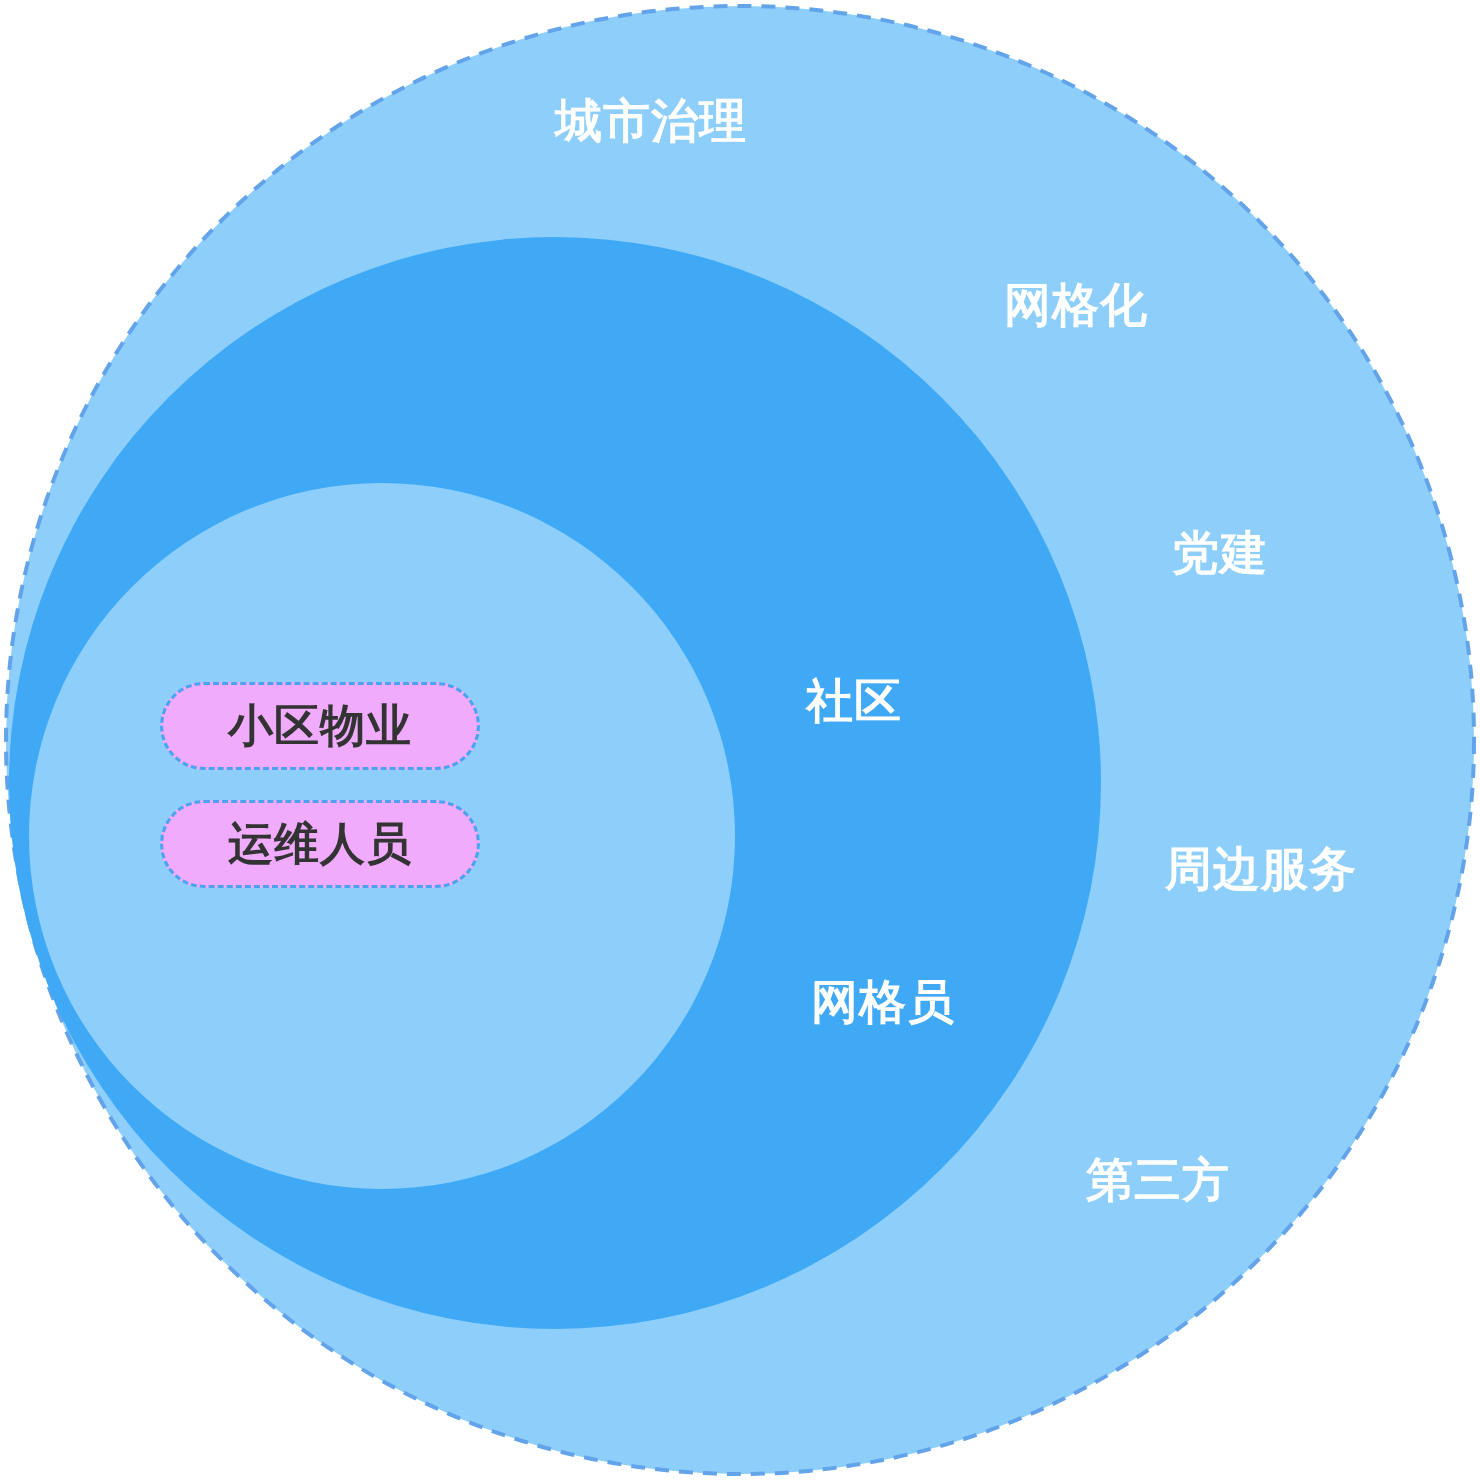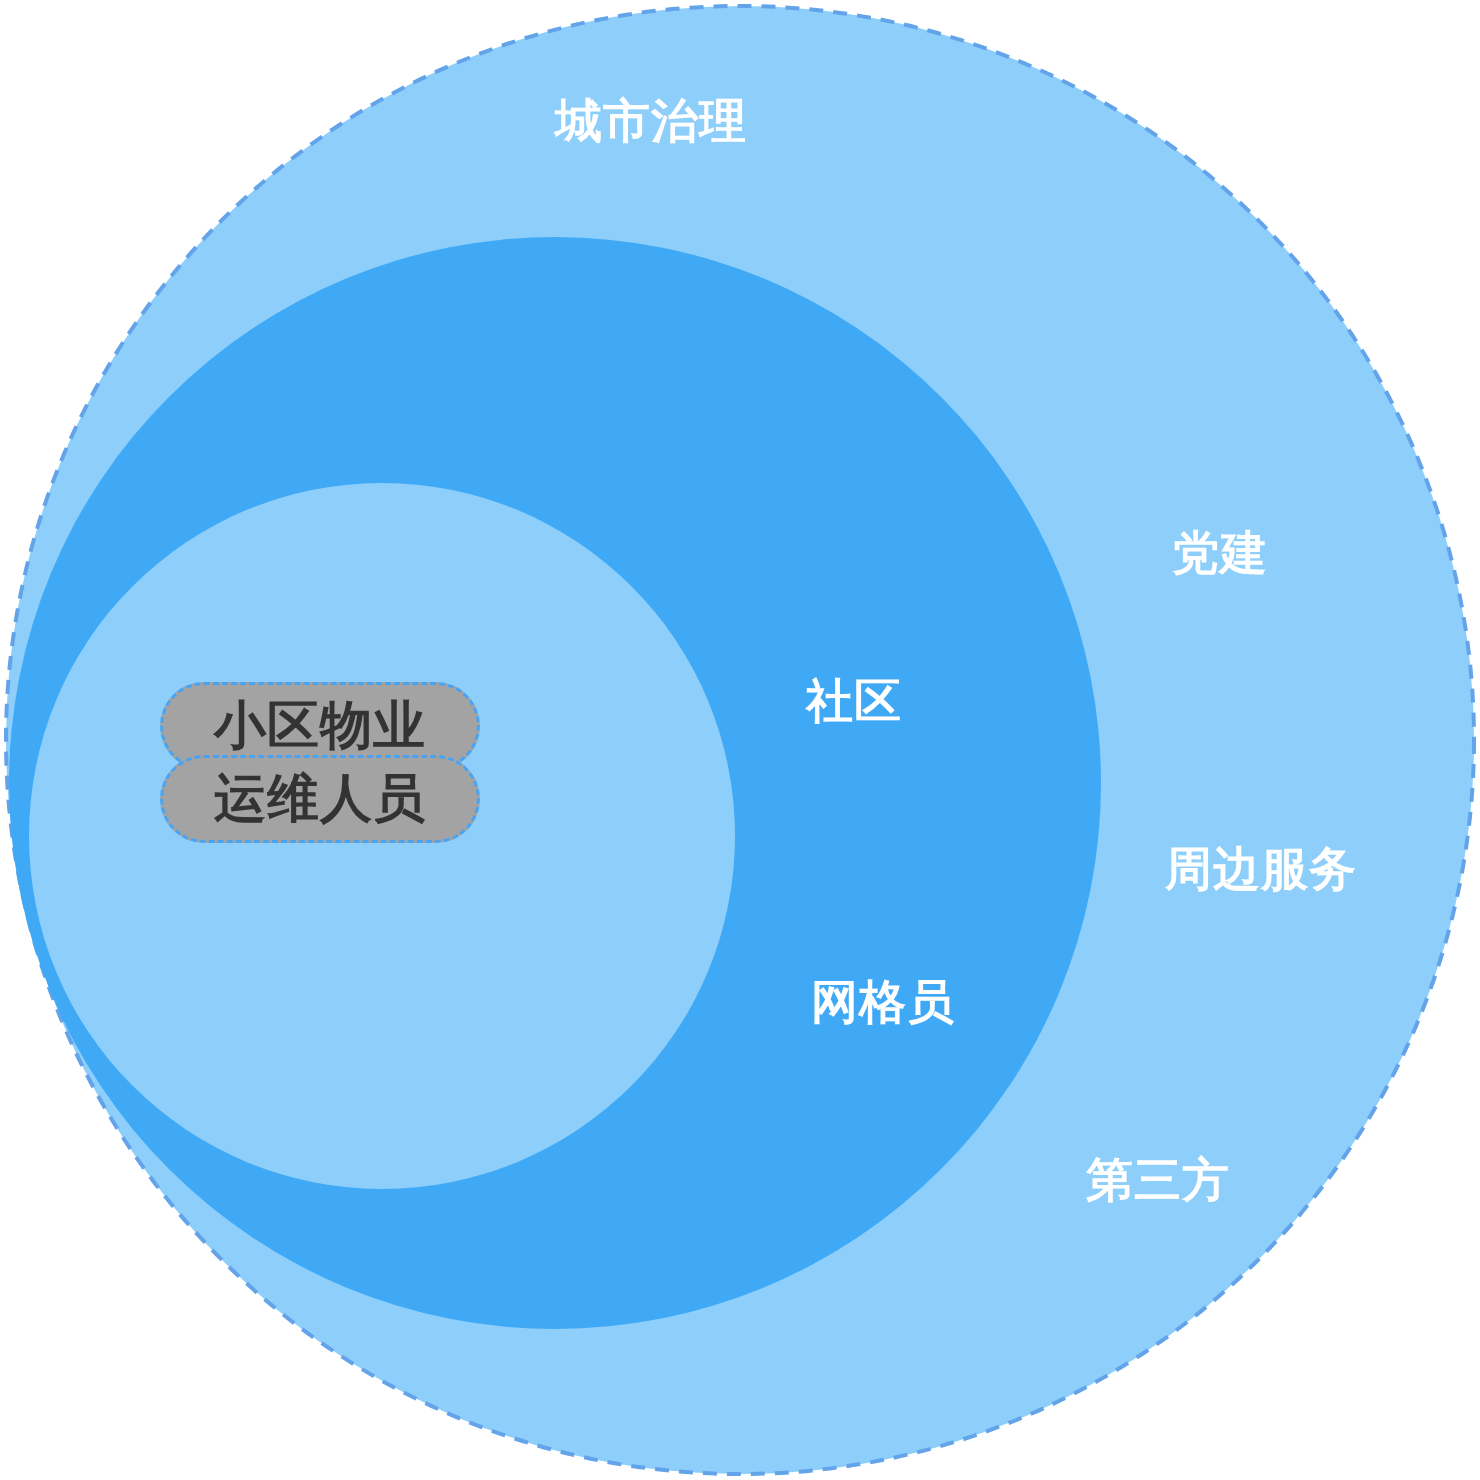--- a/index.html
+++ b/index.html
@@ -49,49 +49,50 @@
   .label-thirdparty { left: 1158px; top: 1180px; }
   .label-district   { left: 587px;  top: 400px;  }
   .label-community  { left: 854px;  top: 701px;  }
   .label-gridworker { left: 883px;  top: 1002px; }
   .pill {
     position: absolute;
     left: 160px;
     width: 320px;
     height: 88px;
     box-sizing: border-box;
-    background: #a3a3a3;
+    background: #f0abfc;
     border: 3px dashed #4BA3F0;
     border-radius: 46px;
     display: flex;
     align-items: center;
     justify-content: center;
-    font-size: 52px;
+    font-size: 45px;
     font-weight: 600;
     color: #333333;
     white-space: nowrap;
     letter-spacing: 1px;
   }
   .pill-1 { top: 682px; }
-  .pill-2 { top: 755px; }
+  .pill-2 { top: 800px; }
   .pill-3 { top: 920px; }
 </style>
 </head>
 <body>
 
 <div class="stage">
 
   <svg class="circles" viewBox="0 0 1480 1480" aria-hidden="true">
     <circle class="circle-outer" cx="740" cy="740" r="734"></circle>
     <circle class="circle-middle" cx="555" cy="783" r="546"></circle>
     <circle class="circle-inner" cx="382" cy="836" r="353"></circle>
   </svg>
 
   <div class="ring-label label-city">城市治理</div>
 
+  <div class="ring-label label-gridding">网格化</div>
 
   <div class="ring-label label-party">党建</div>
 
   <div class="ring-label label-services">周边服务</div>
 
   <div class="ring-label label-thirdparty">第三方</div>
 
 
   <div class="ring-label label-community">社区</div>
 

